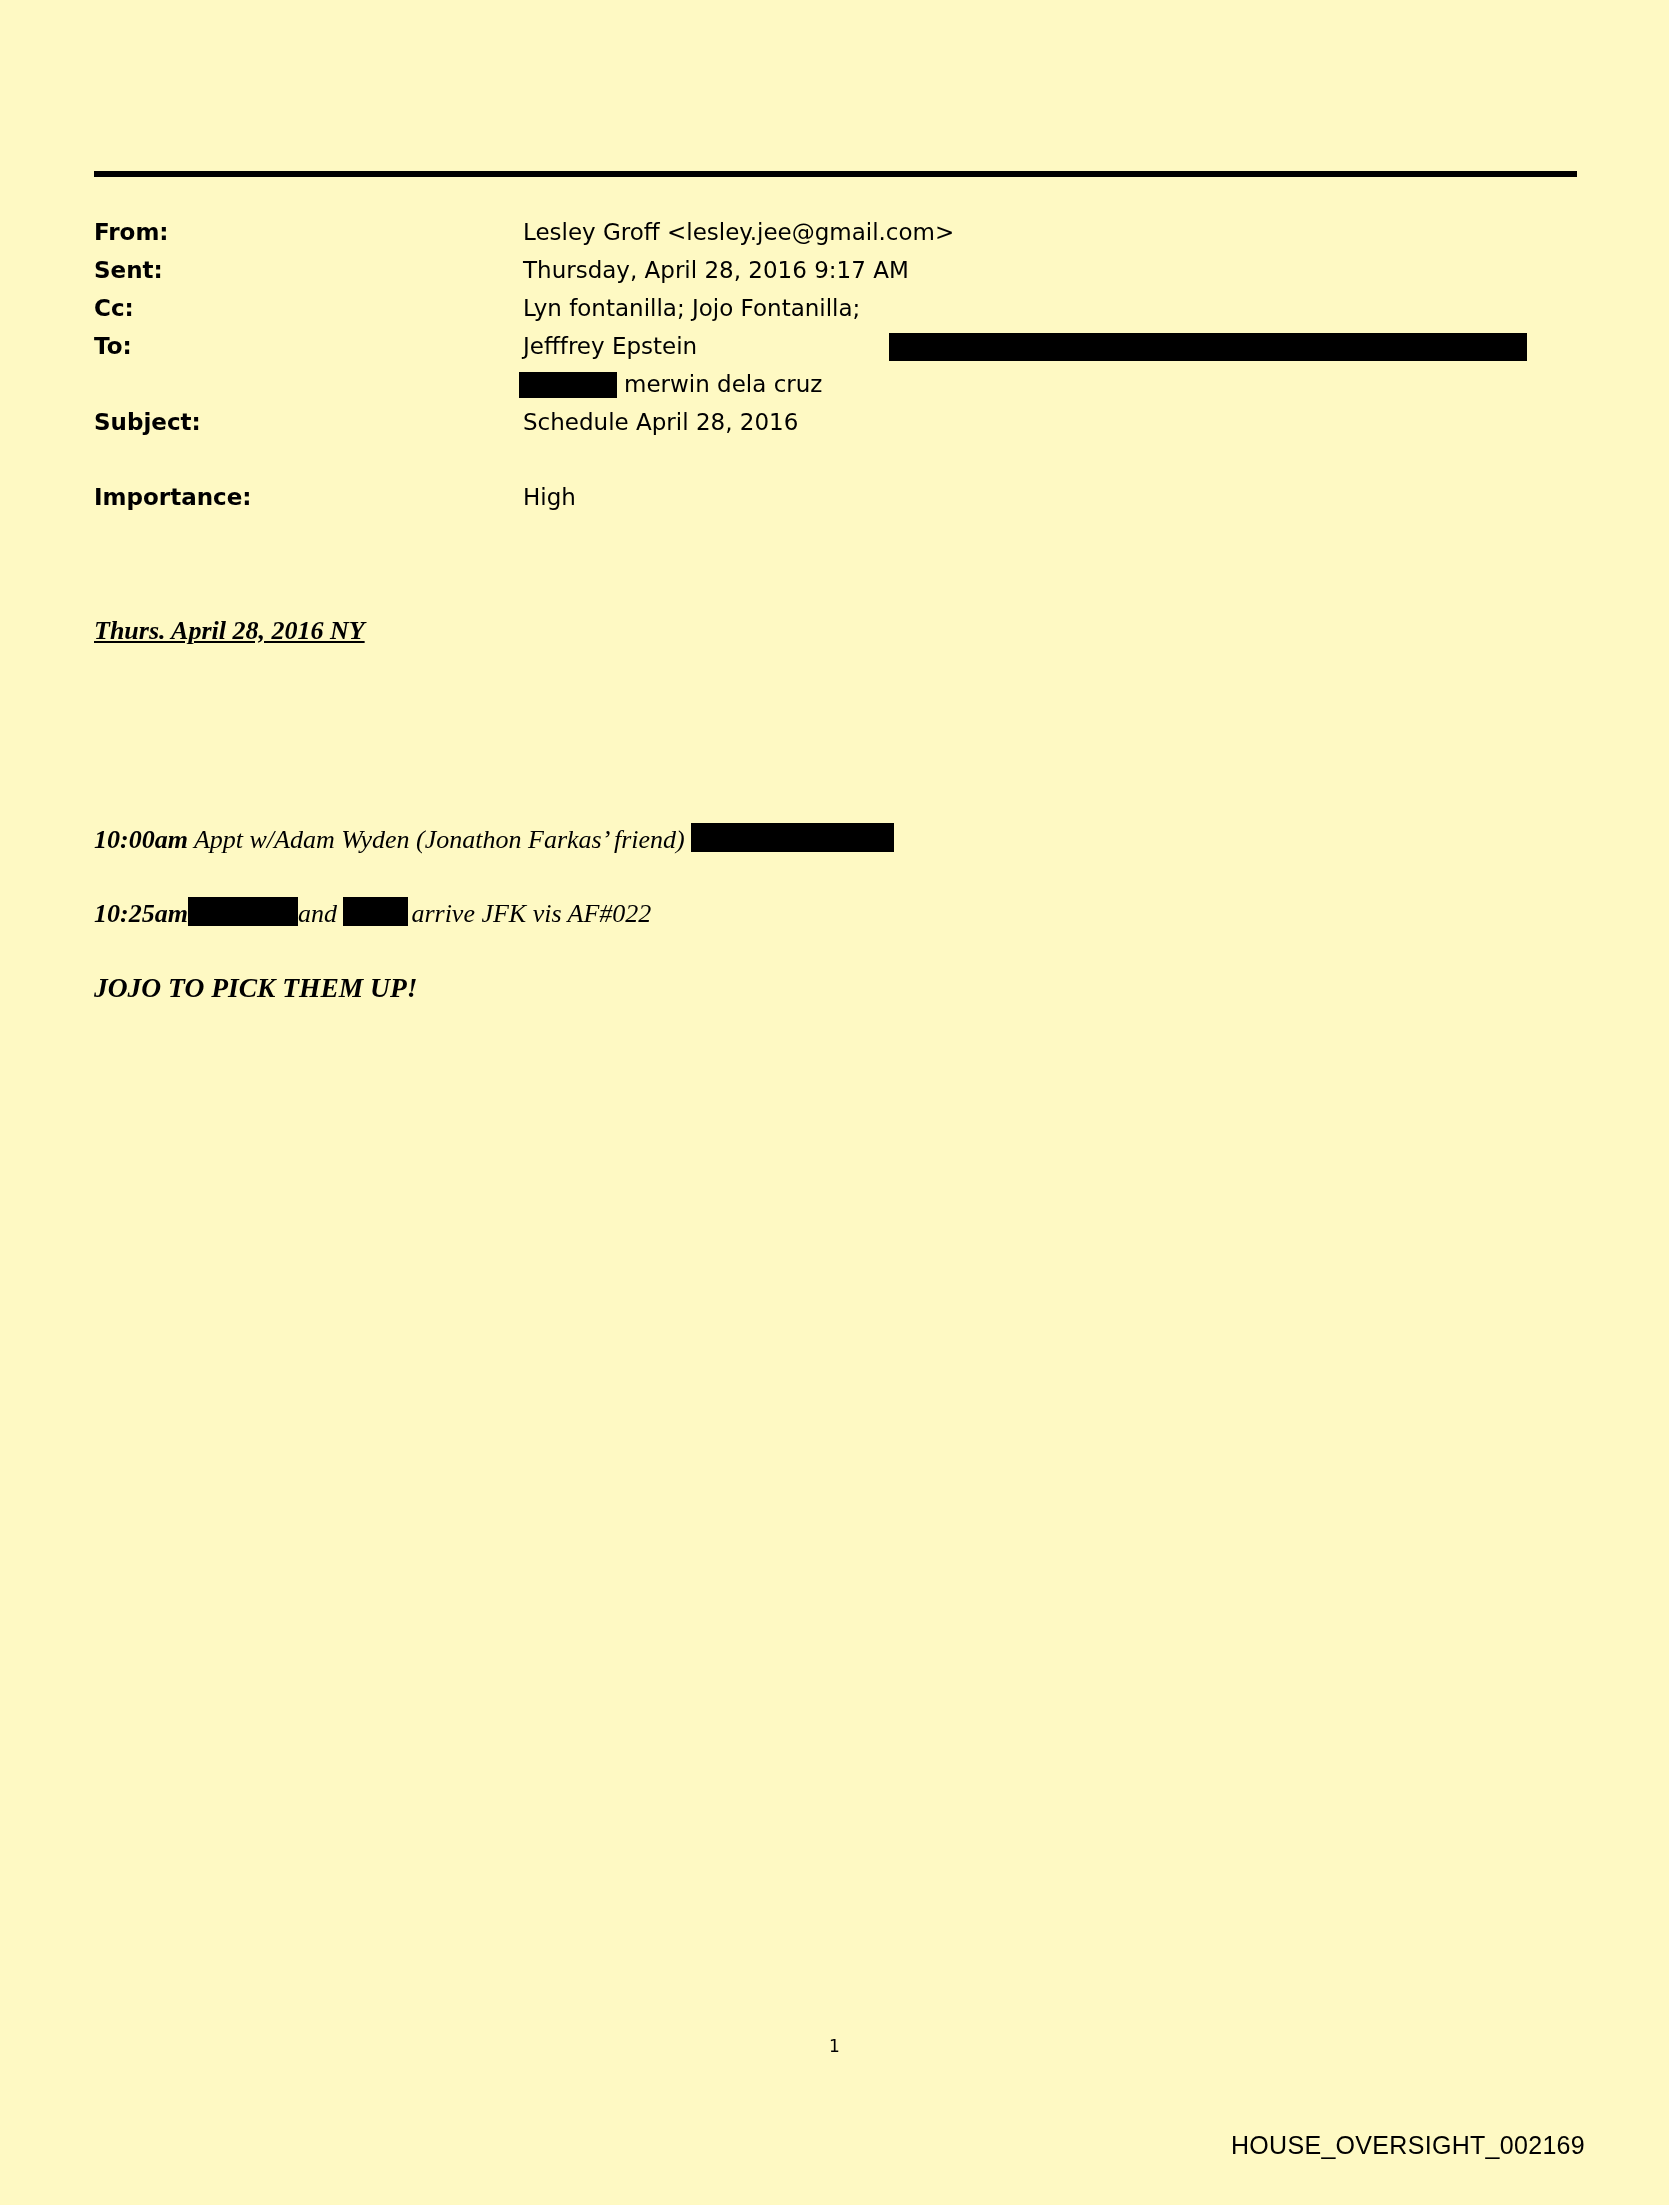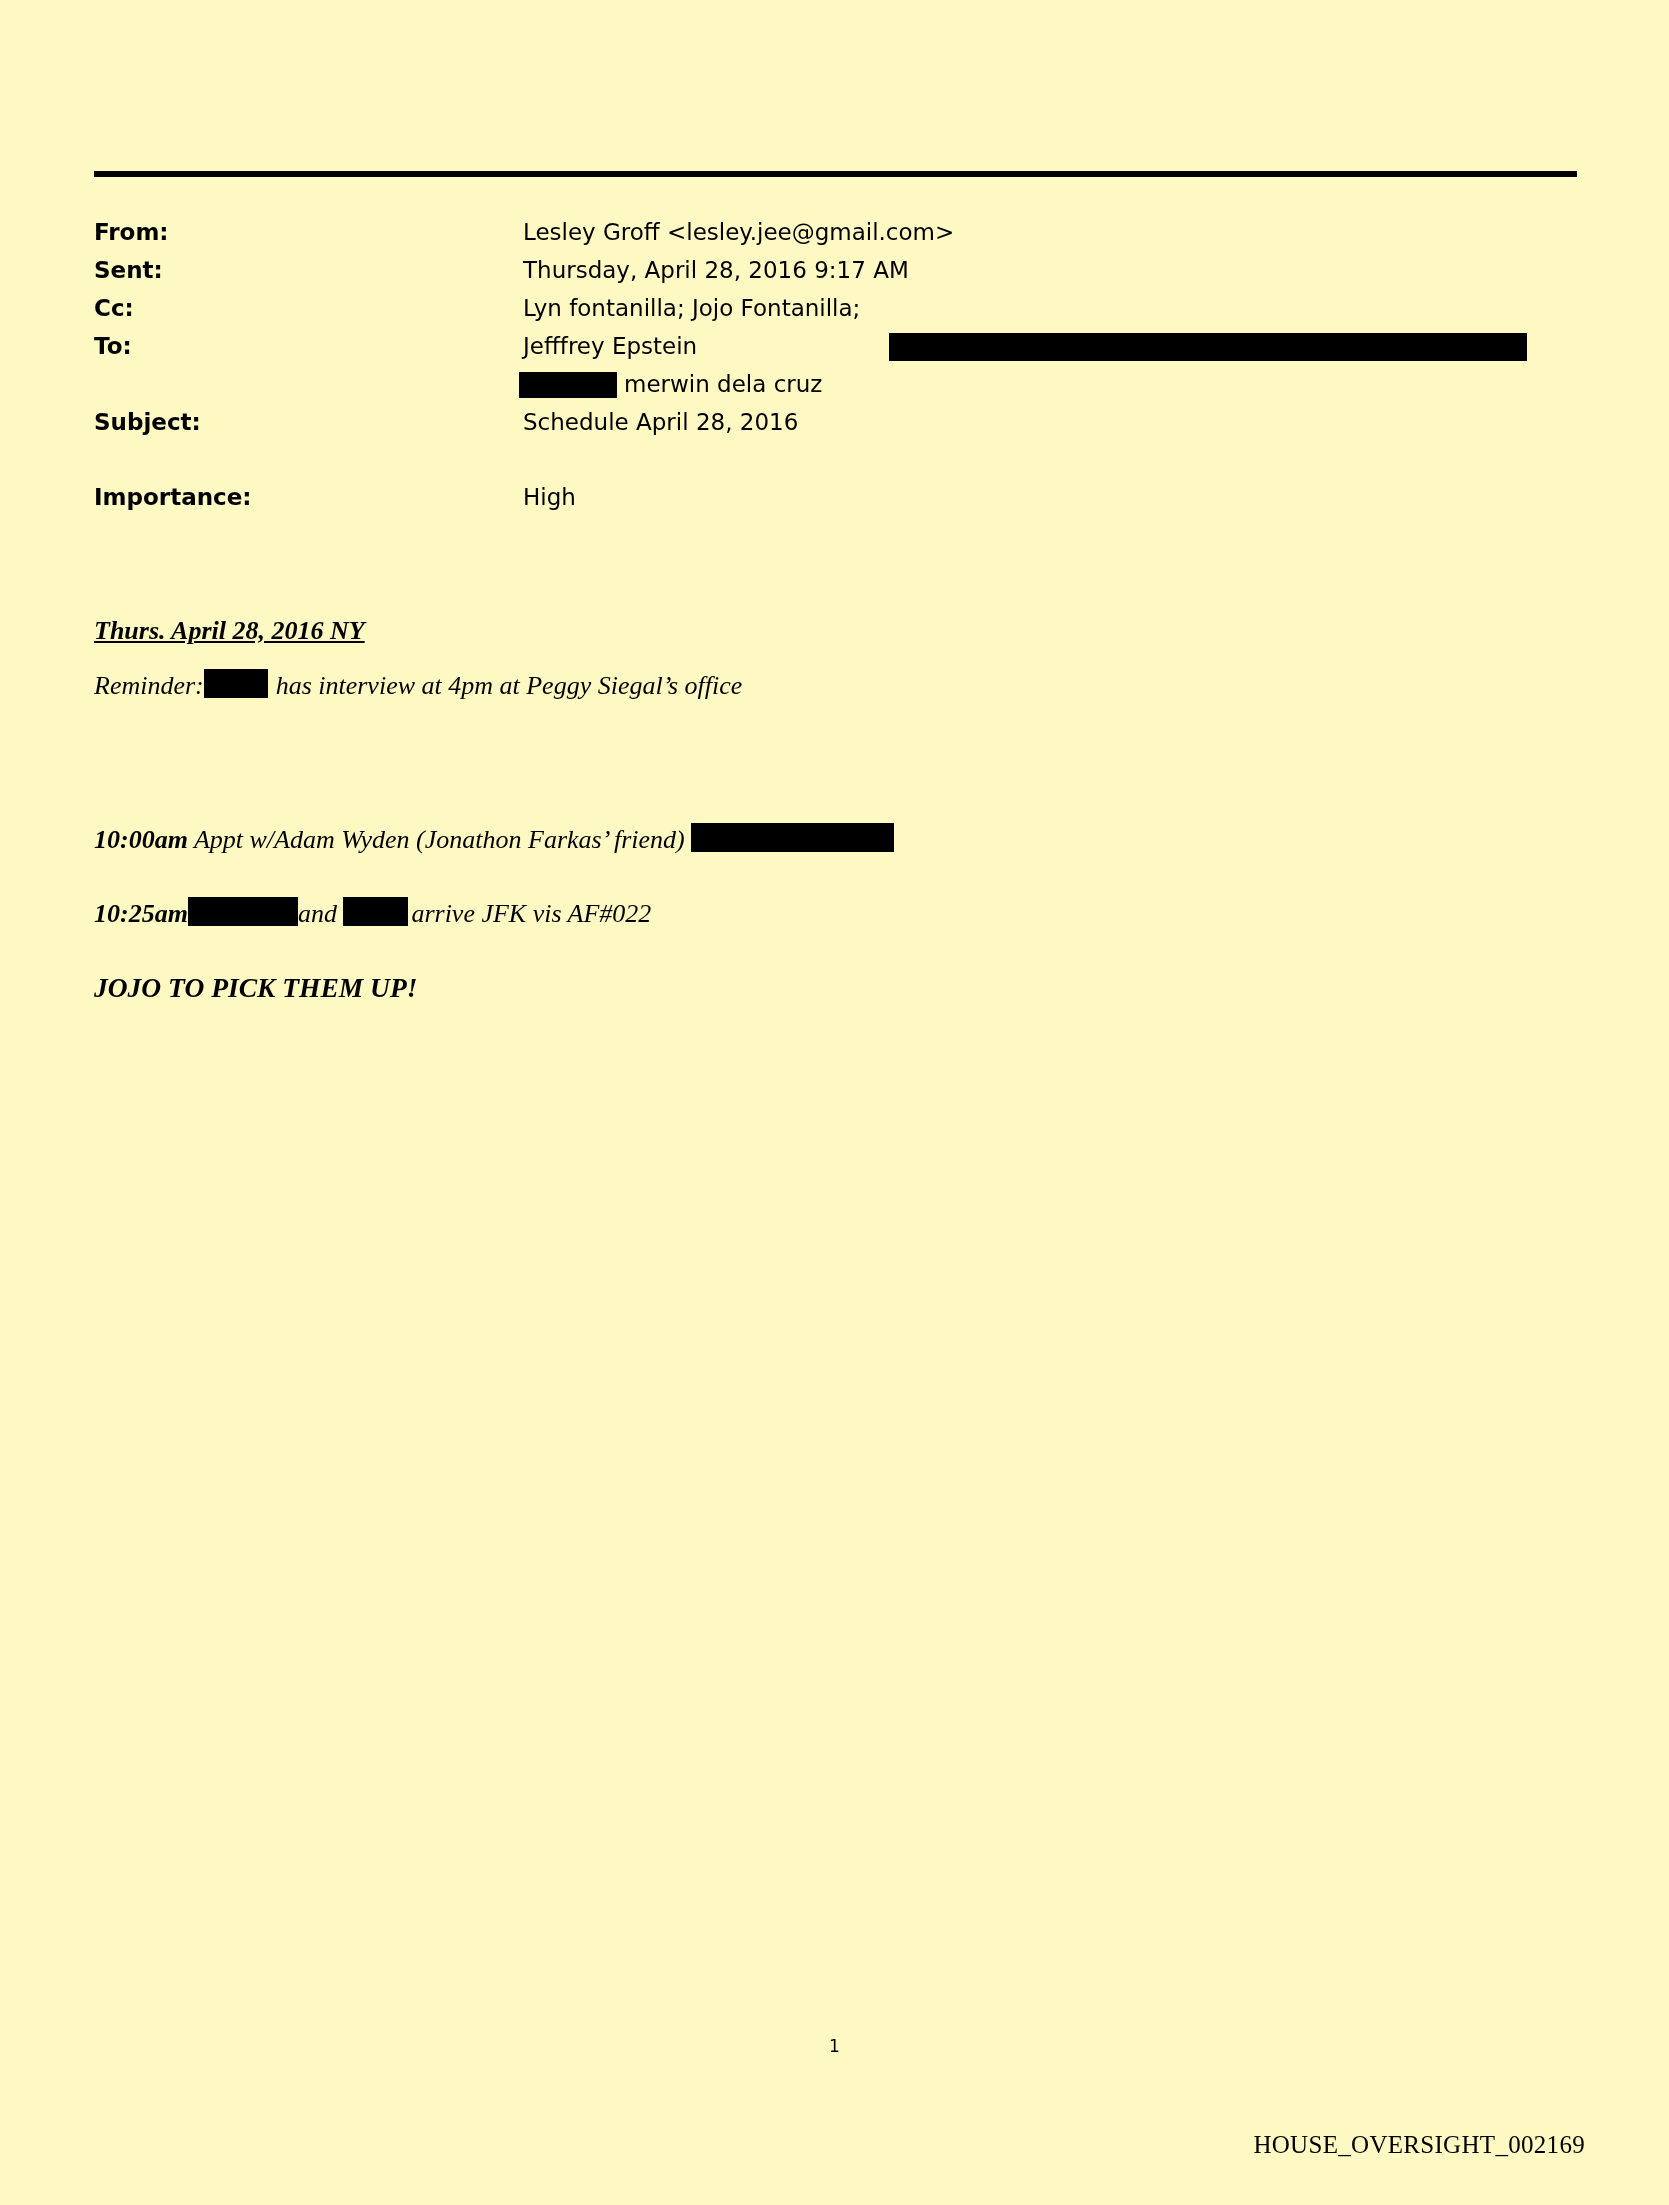--- a/index.html
+++ b/index.html
@@ -186,21 +186,21 @@
     width: 1669px;
     text-align: center;
     font-size: 17px;
     font-family: "DejaVu Sans", sans-serif;
   }
   .bates {
     position: absolute;
     right: 84px;
     top: 2131px;
     font-size: 25px;
-    font-family: Liberation Serif, serif;
+    font-family: Liberation Sans, sans-serif;
     letter-spacing: 0.3px;
     white-space: nowrap;
   }
 </style>
 </head>
 <body>
 
 <div class="page">
 
   <div class="top-rule"></div>
@@ -241,23 +241,20 @@
   <div class="rb-cc1"></div>
   <div class="rb-cc2"></div>
 
   <div class="hdr-importance">
     <span class="hdr-label">Importance:</span>
     <span class="hdr-value">High</span>
   </div>
 
   <div class="date-heading">Thurs. April 28, 2016 NY</div>
 
-  <div class="reminder-line">
-    <span>Reminder:</span><span class="rb-reminder"></span><span style="margin-left:7.9px;">has interview at 4pm at Peggy Siegal’s office</span>
-  </div>
 
   <div class="appt-line">
     <span class="tm">10:00am</span><span> Appt w/Adam Wyden (Jonathon Farkas’ friend) </span><span class="rb-appt"></span>
   </div>
 
   <div class="arrive-line">
     <span class="tm">10:25am</span><span class="rb-ar1"></span><span>and</span><span class="rb-ar2" style="margin-left:6.5px;"></span><span style="margin-left:3px;">arrive JFK vis AF#022</span>
   </div>
 
   <div class="pickup-line">JOJO TO PICK THEM UP!</div>

